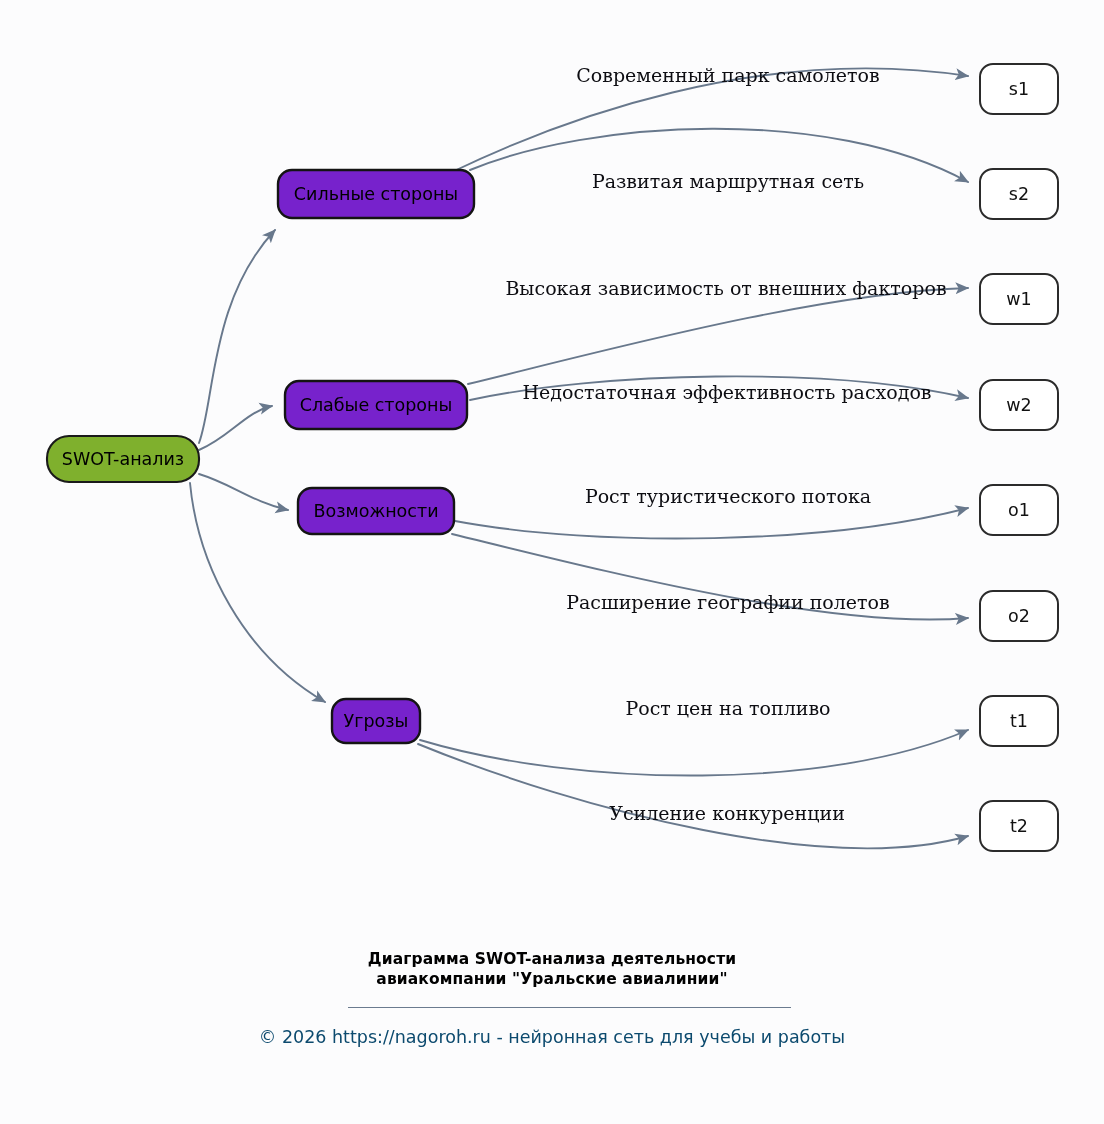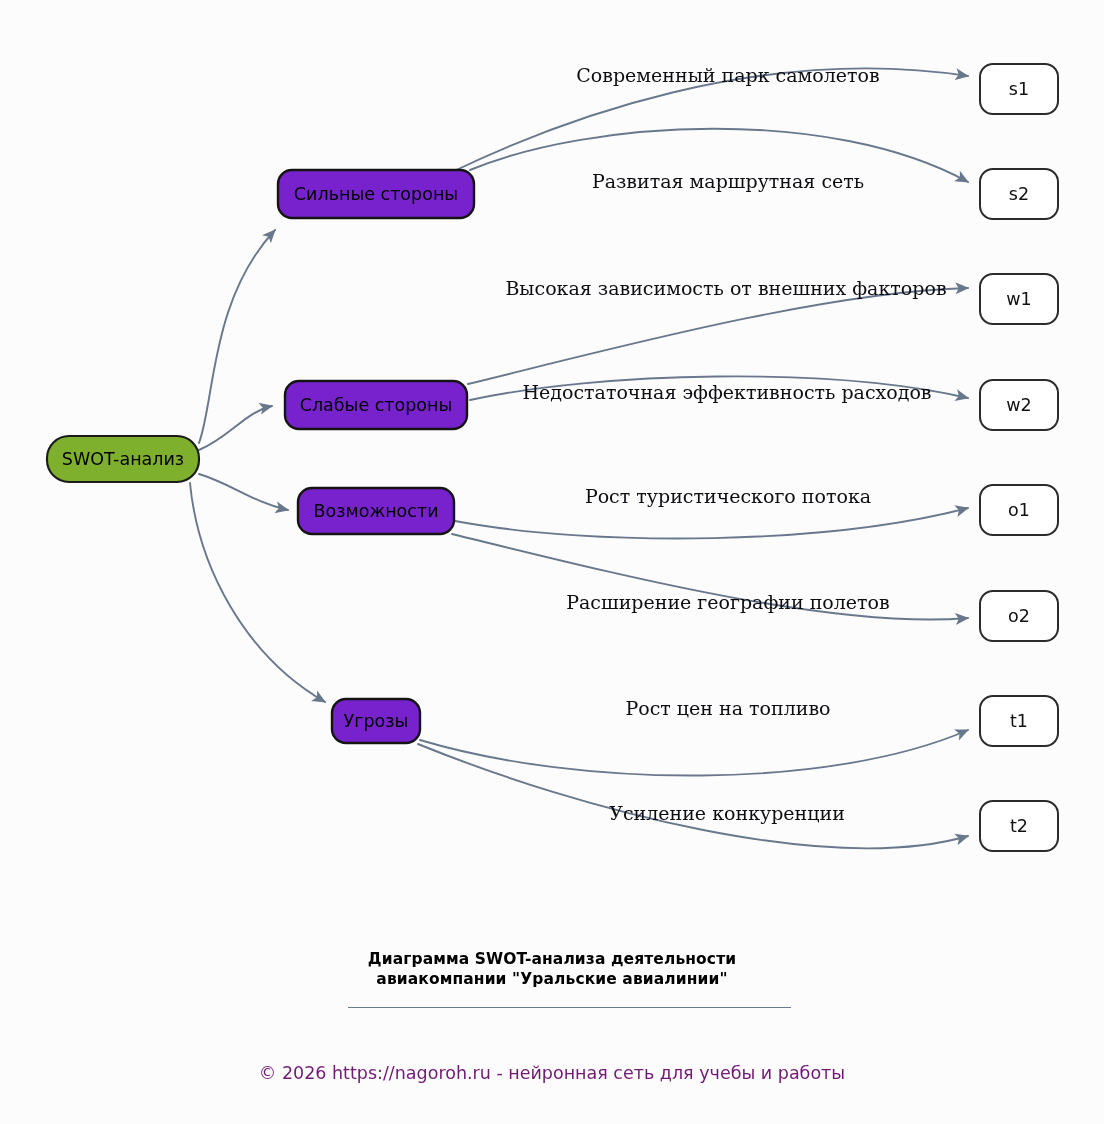--- a/index.html
+++ b/index.html
@@ -92,22 +92,21 @@
     border-top: 1.6px solid #6b7b8f;
   }
   .footer-copy {
     position: absolute;
     left: 0;
     width: 1104px;
     top: 1027px;
     text-align: center;
     font-family: "DejaVu Sans", sans-serif;
     font-size: 17.5px;
-    color: #701a75;
-    margin-top: 36px;
+    color: #0c4a6e;
   }
 </style>
 </head>
 <body>
 
 <div id="stage">
 
   <svg id="diagram" viewBox="0 0 1104 1124">
     <defs>
       <marker id="arrow" viewBox="0 0 10 10" refX="9.2" refY="5" markerWidth="7.2" markerHeight="7.2" orient="auto-start-reverse">

